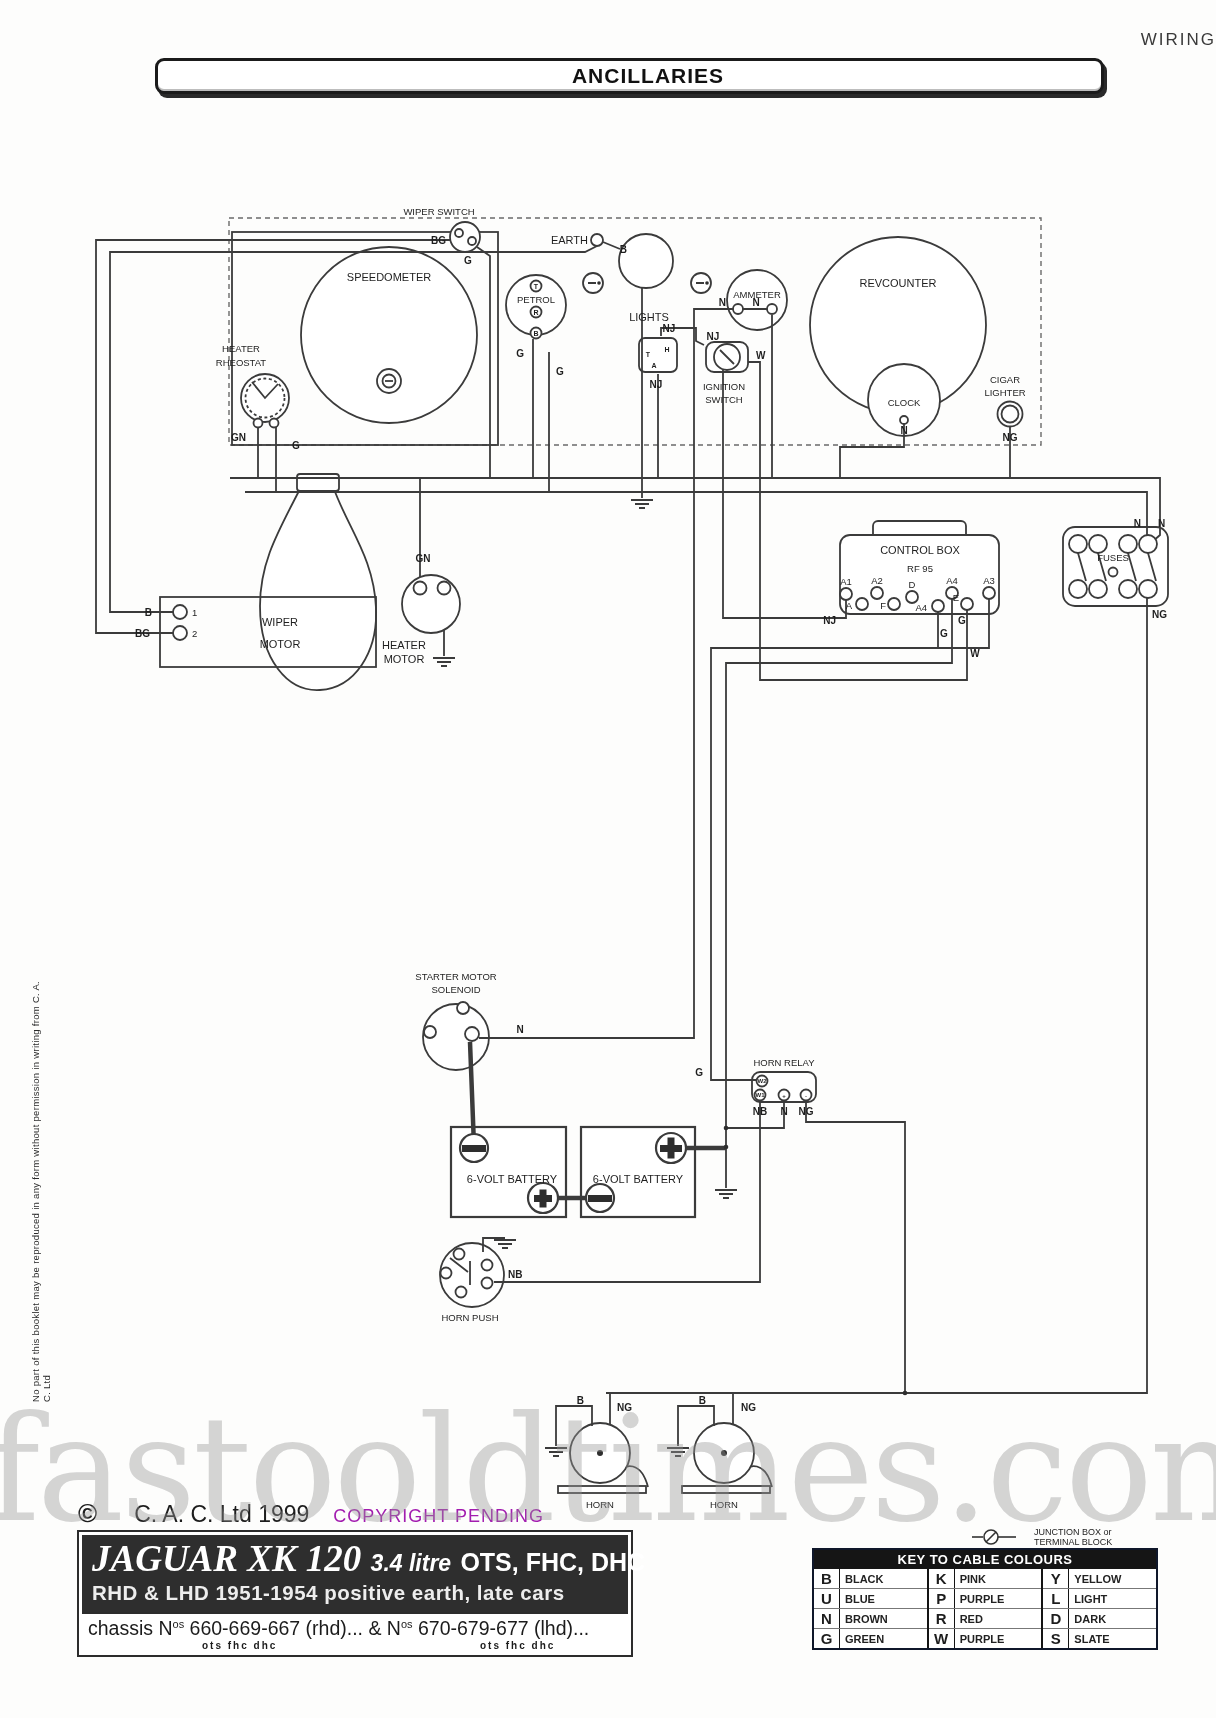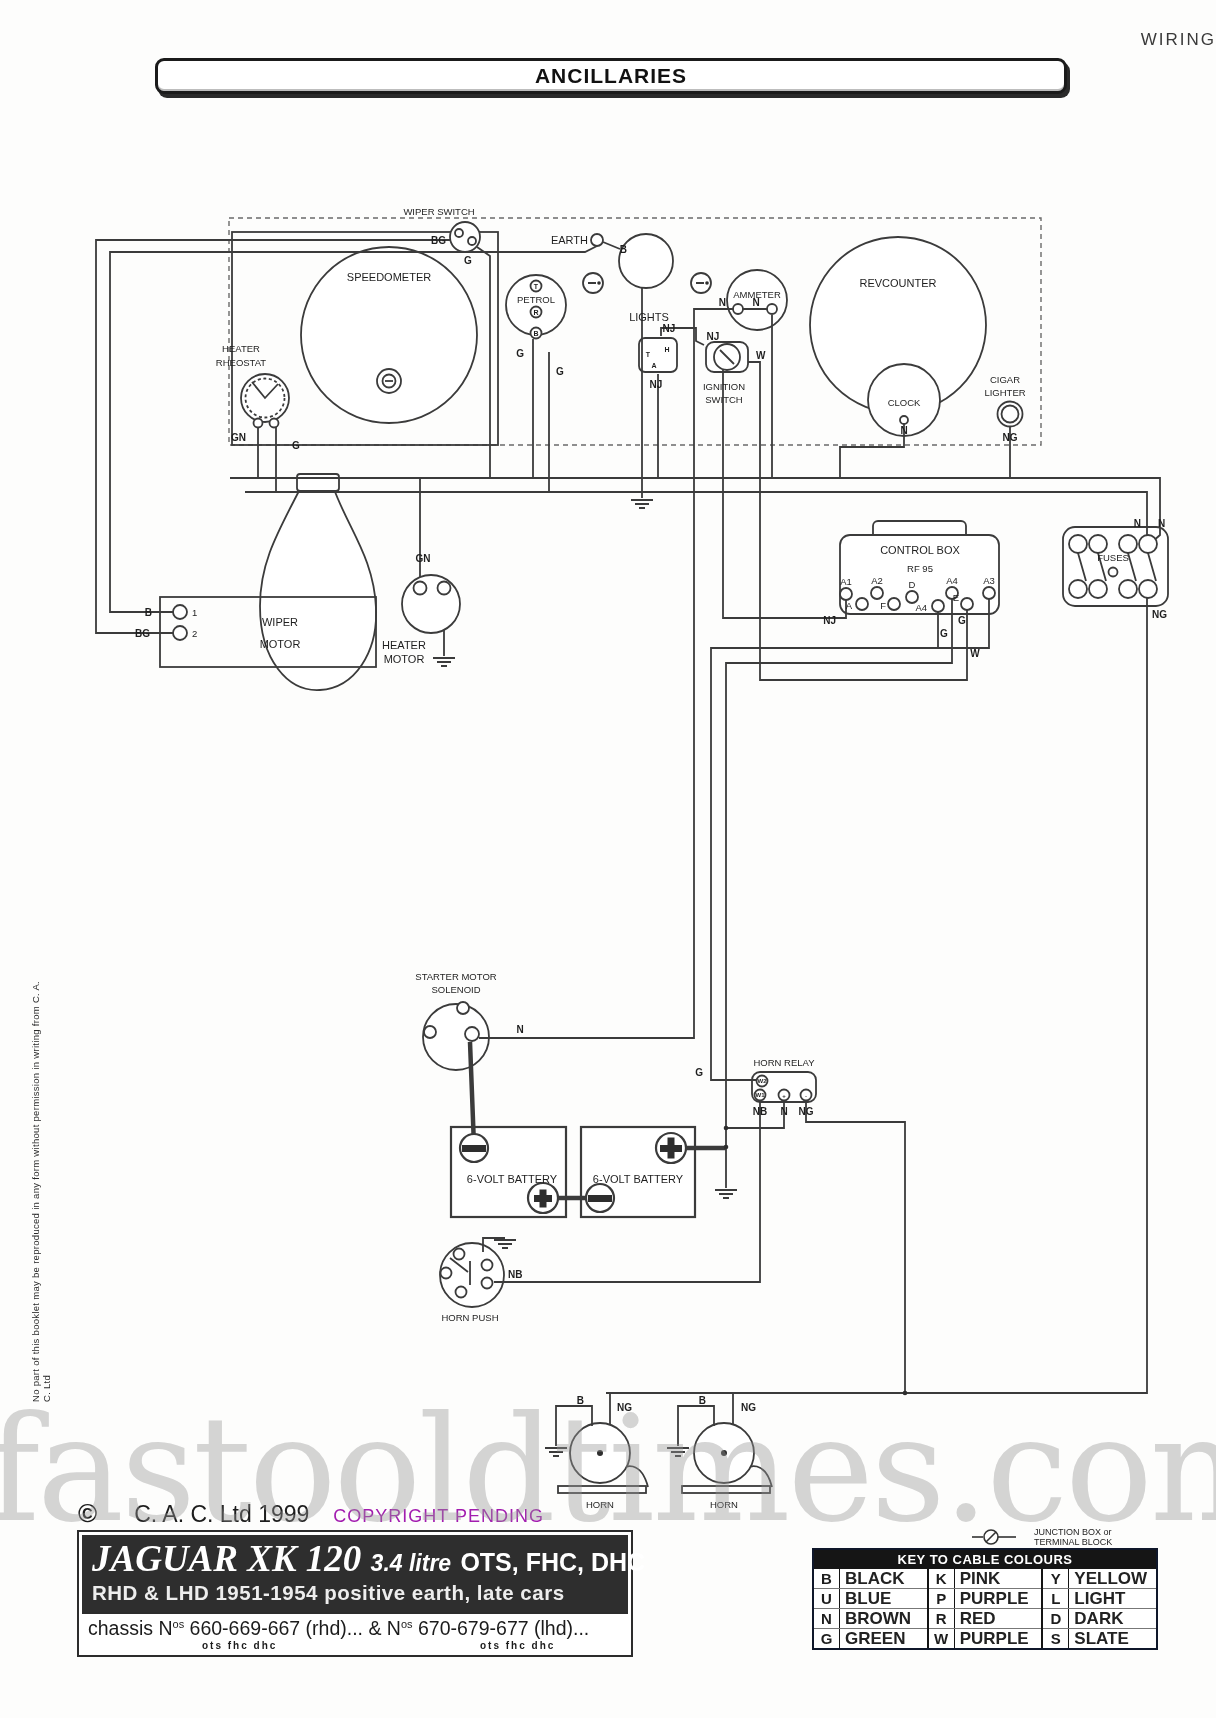--- a/index.html
+++ b/index.html
@@ -2,21 +2,21 @@
 <html><head>
 <meta charset="utf-8">
 <style>
   html,body{margin:0;padding:0;background:#e8e8e8;}
   .page{position:relative;width:1216px;height:1718px;background:#fdfdfc;overflow:hidden;
         font-family:"Liberation Sans",sans-serif;color:#1d1d1d;}
   .wtitle{position:absolute;top:30px;left:0;width:1216px;text-align:right;
           font-size:17px;letter-spacing:2px;color:#3a3a3a;z-index:10;}
   .banner{position:absolute;left:155px;top:58px;width:906px;height:30px;background:#fff;
           border:3px solid #1b1b1b;border-radius:9px;box-shadow:3px 4px 0 #2a2a2a, inset 0 -2px 0 #bdbdbd;
-          display:flex;align-items:center;justify-content:center;z-index:10;}
+          display:flex;align-items:center;justify-content:center;z-index:10;padding-left:37px;}
   .banner span{font-weight:bold;font-size:21px;letter-spacing:1px;color:#111;}
   svg.diagram{position:absolute;left:0;top:0;z-index:2;}
   svg.diagram text{font-family:"Liberation Sans",sans-serif;fill:#1e1e1e;}
   .cl{font-size:11px;}
   .m9{font-size:9.5px;}
   .wl{font-size:10px;font-weight:bold;}
   .tl{font-size:7px;font-weight:bold;}
   .t6{font-size:6px;font-weight:bold;}
   .wr{fill:none;stroke:#3b3b3b;stroke-width:1.8;}
   .wf{fill:#ffffff;stroke:#3b3b3b;stroke-width:1.8;}
@@ -44,21 +44,21 @@
   .keytable{position:absolute;left:812px;top:1548px;width:342px;border:2px solid #0f172a;background:#fff;z-index:10;}
   .kt-head{background:#151515;color:#fff;font-weight:bold;font-size:13px;text-align:center;
            letter-spacing:.5px;padding:2px 0;}
   .kt-body{display:flex;}
   .kt-col{flex:1;border-left:2px solid #141414;}
   .kt-col:first-child{border-left:none;}
   .kt-row{display:flex;height:19px;align-items:center;border-bottom:1px solid #777;}
   .kt-row:last-child{border-bottom:none;}
   .kt-code{width:25px;text-align:center;font-weight:bold;font-size:15px;border-right:1.5px solid #141414;
            align-self:stretch;display:flex;align-items:center;justify-content:center;}
-  .kt-name{padding-left:5px;font-size:17px;font-weight:bold;color:#222;}
+  .kt-name{padding-left:5px;font-size:11px;font-weight:bold;color:#222;}
   .vnote{position:absolute;left:30px;top:1402px;width:432px;transform:rotate(-90deg);
          transform-origin:0 0;font-size:9.5px;color:#2a2a2a;letter-spacing:.3px;z-index:10;}
   .wm-main{position:absolute;left:-14px;top:1384px;width:1260px;font-family:"DejaVu Serif",serif;
            font-size:146px;white-space:nowrap;color:rgba(150,150,150,0.40);z-index:30;
            pointer-events:none;letter-spacing:-3px;}
   .wm-tag{position:absolute;left:14px;top:1672px;font-family:"DejaVu Serif",serif;font-size:30px;
           color:#aeaeae;letter-spacing:2px;z-index:30;pointer-events:none;white-space:nowrap;}
 </style>
 </head>
 <body>

